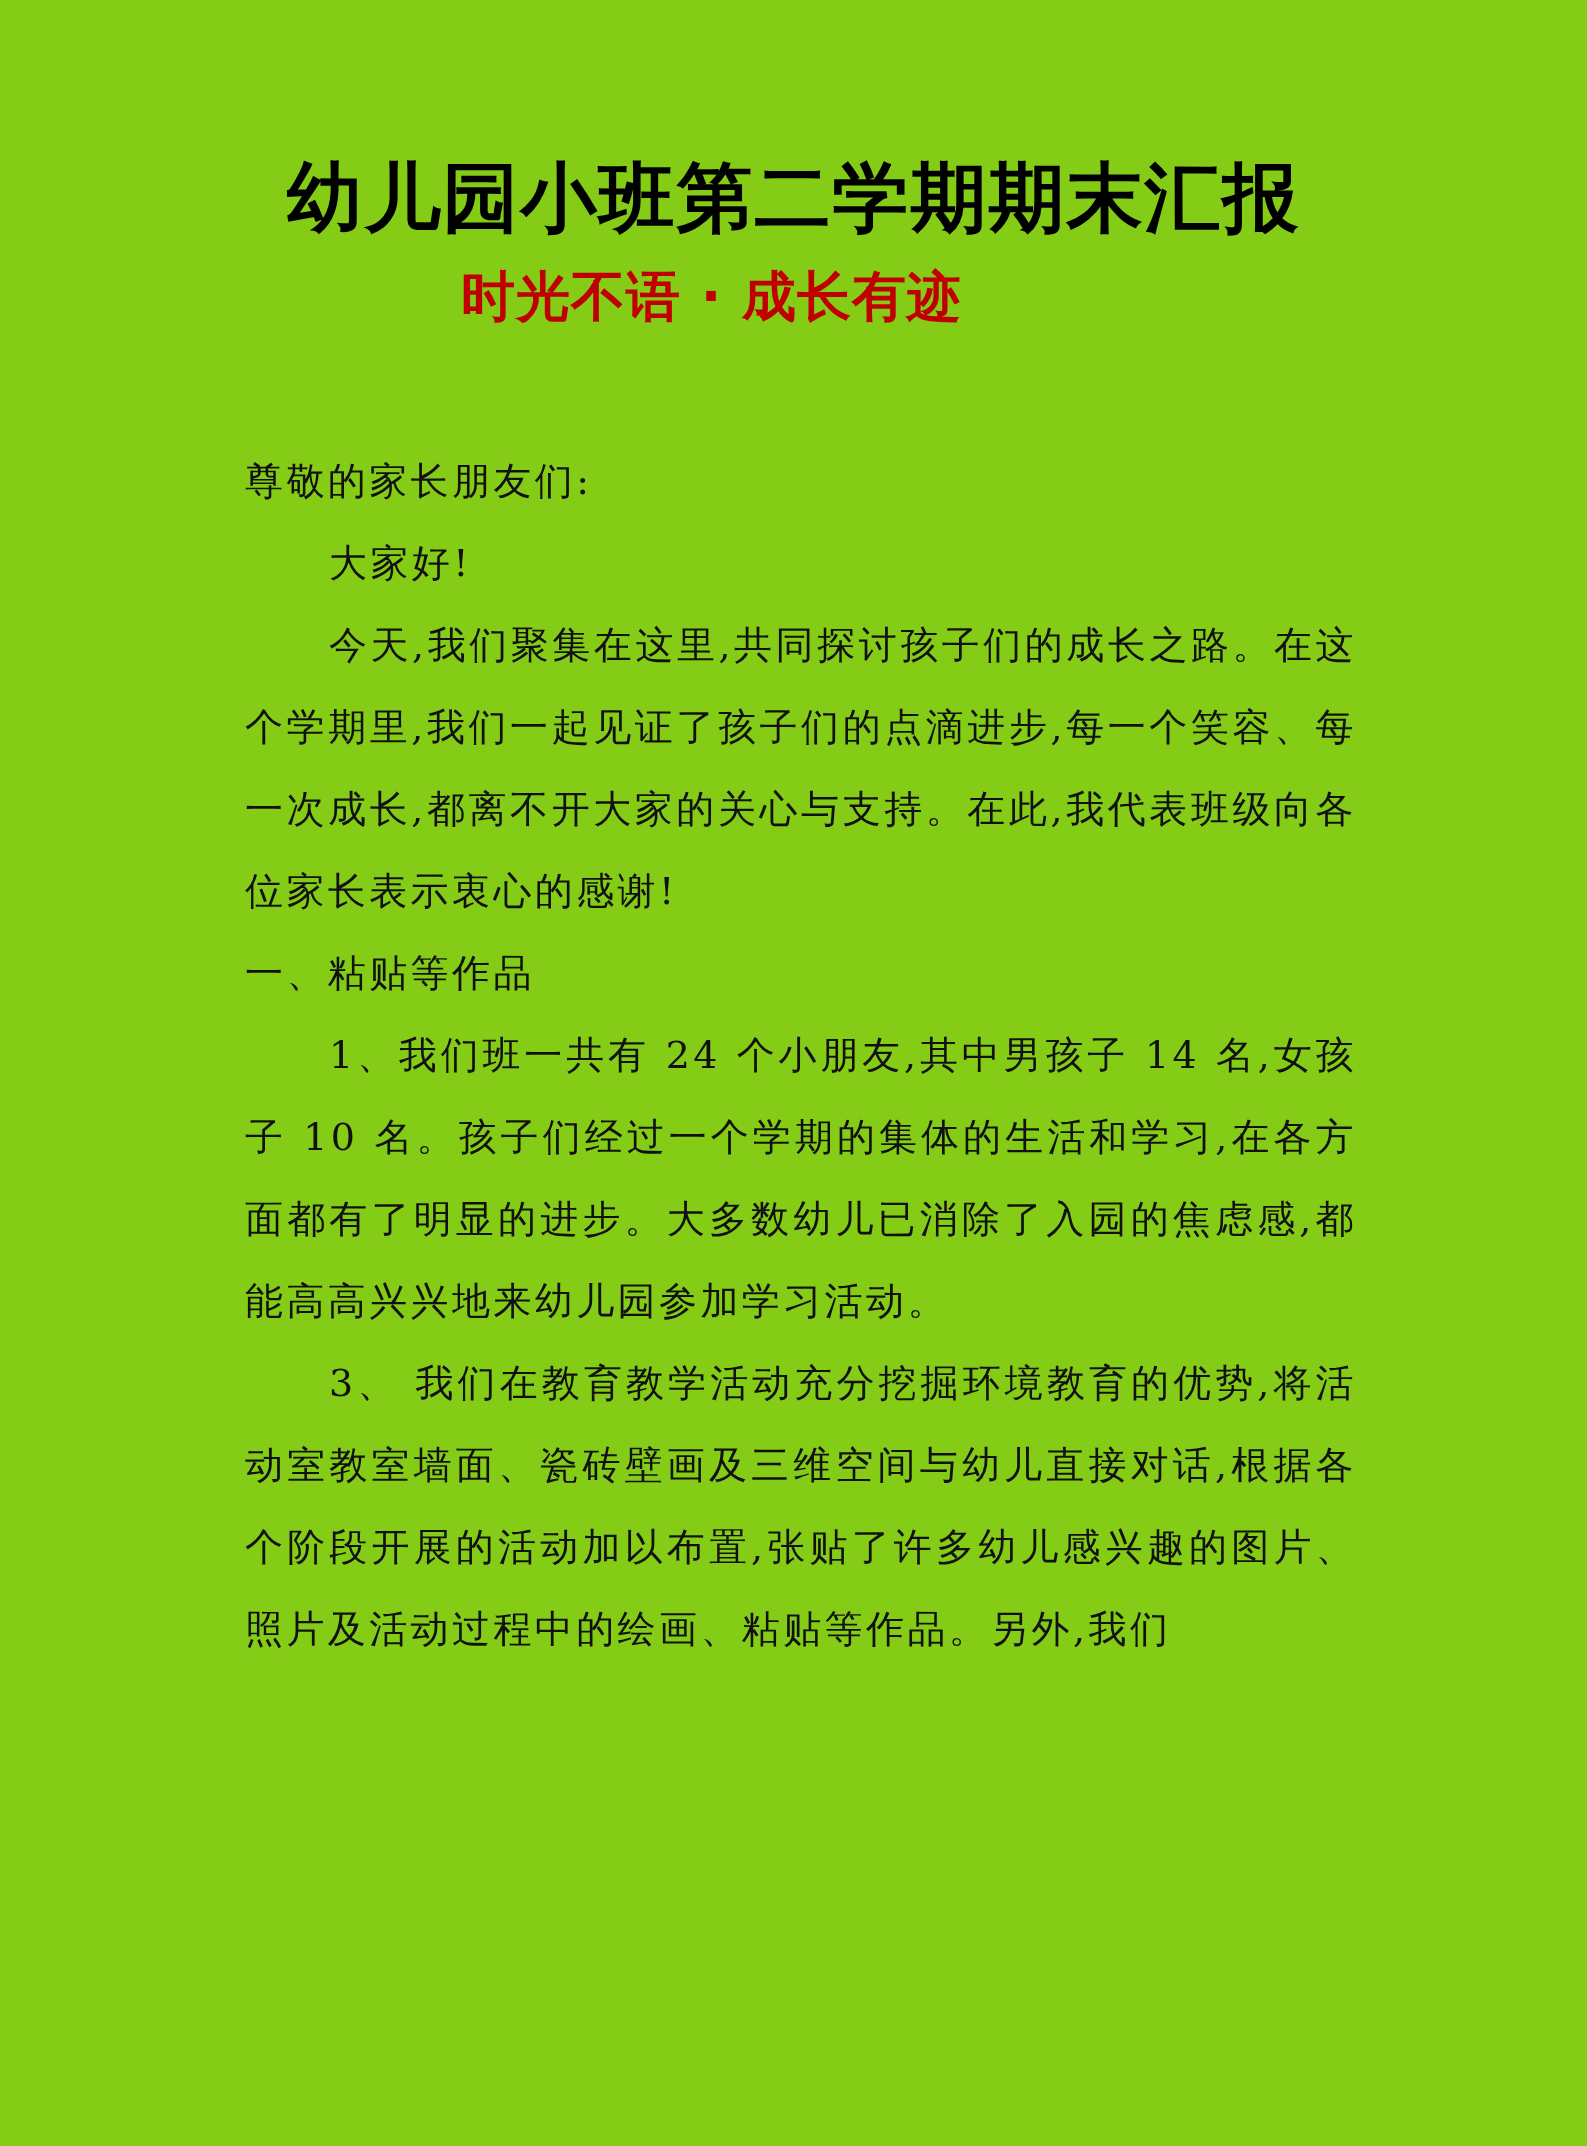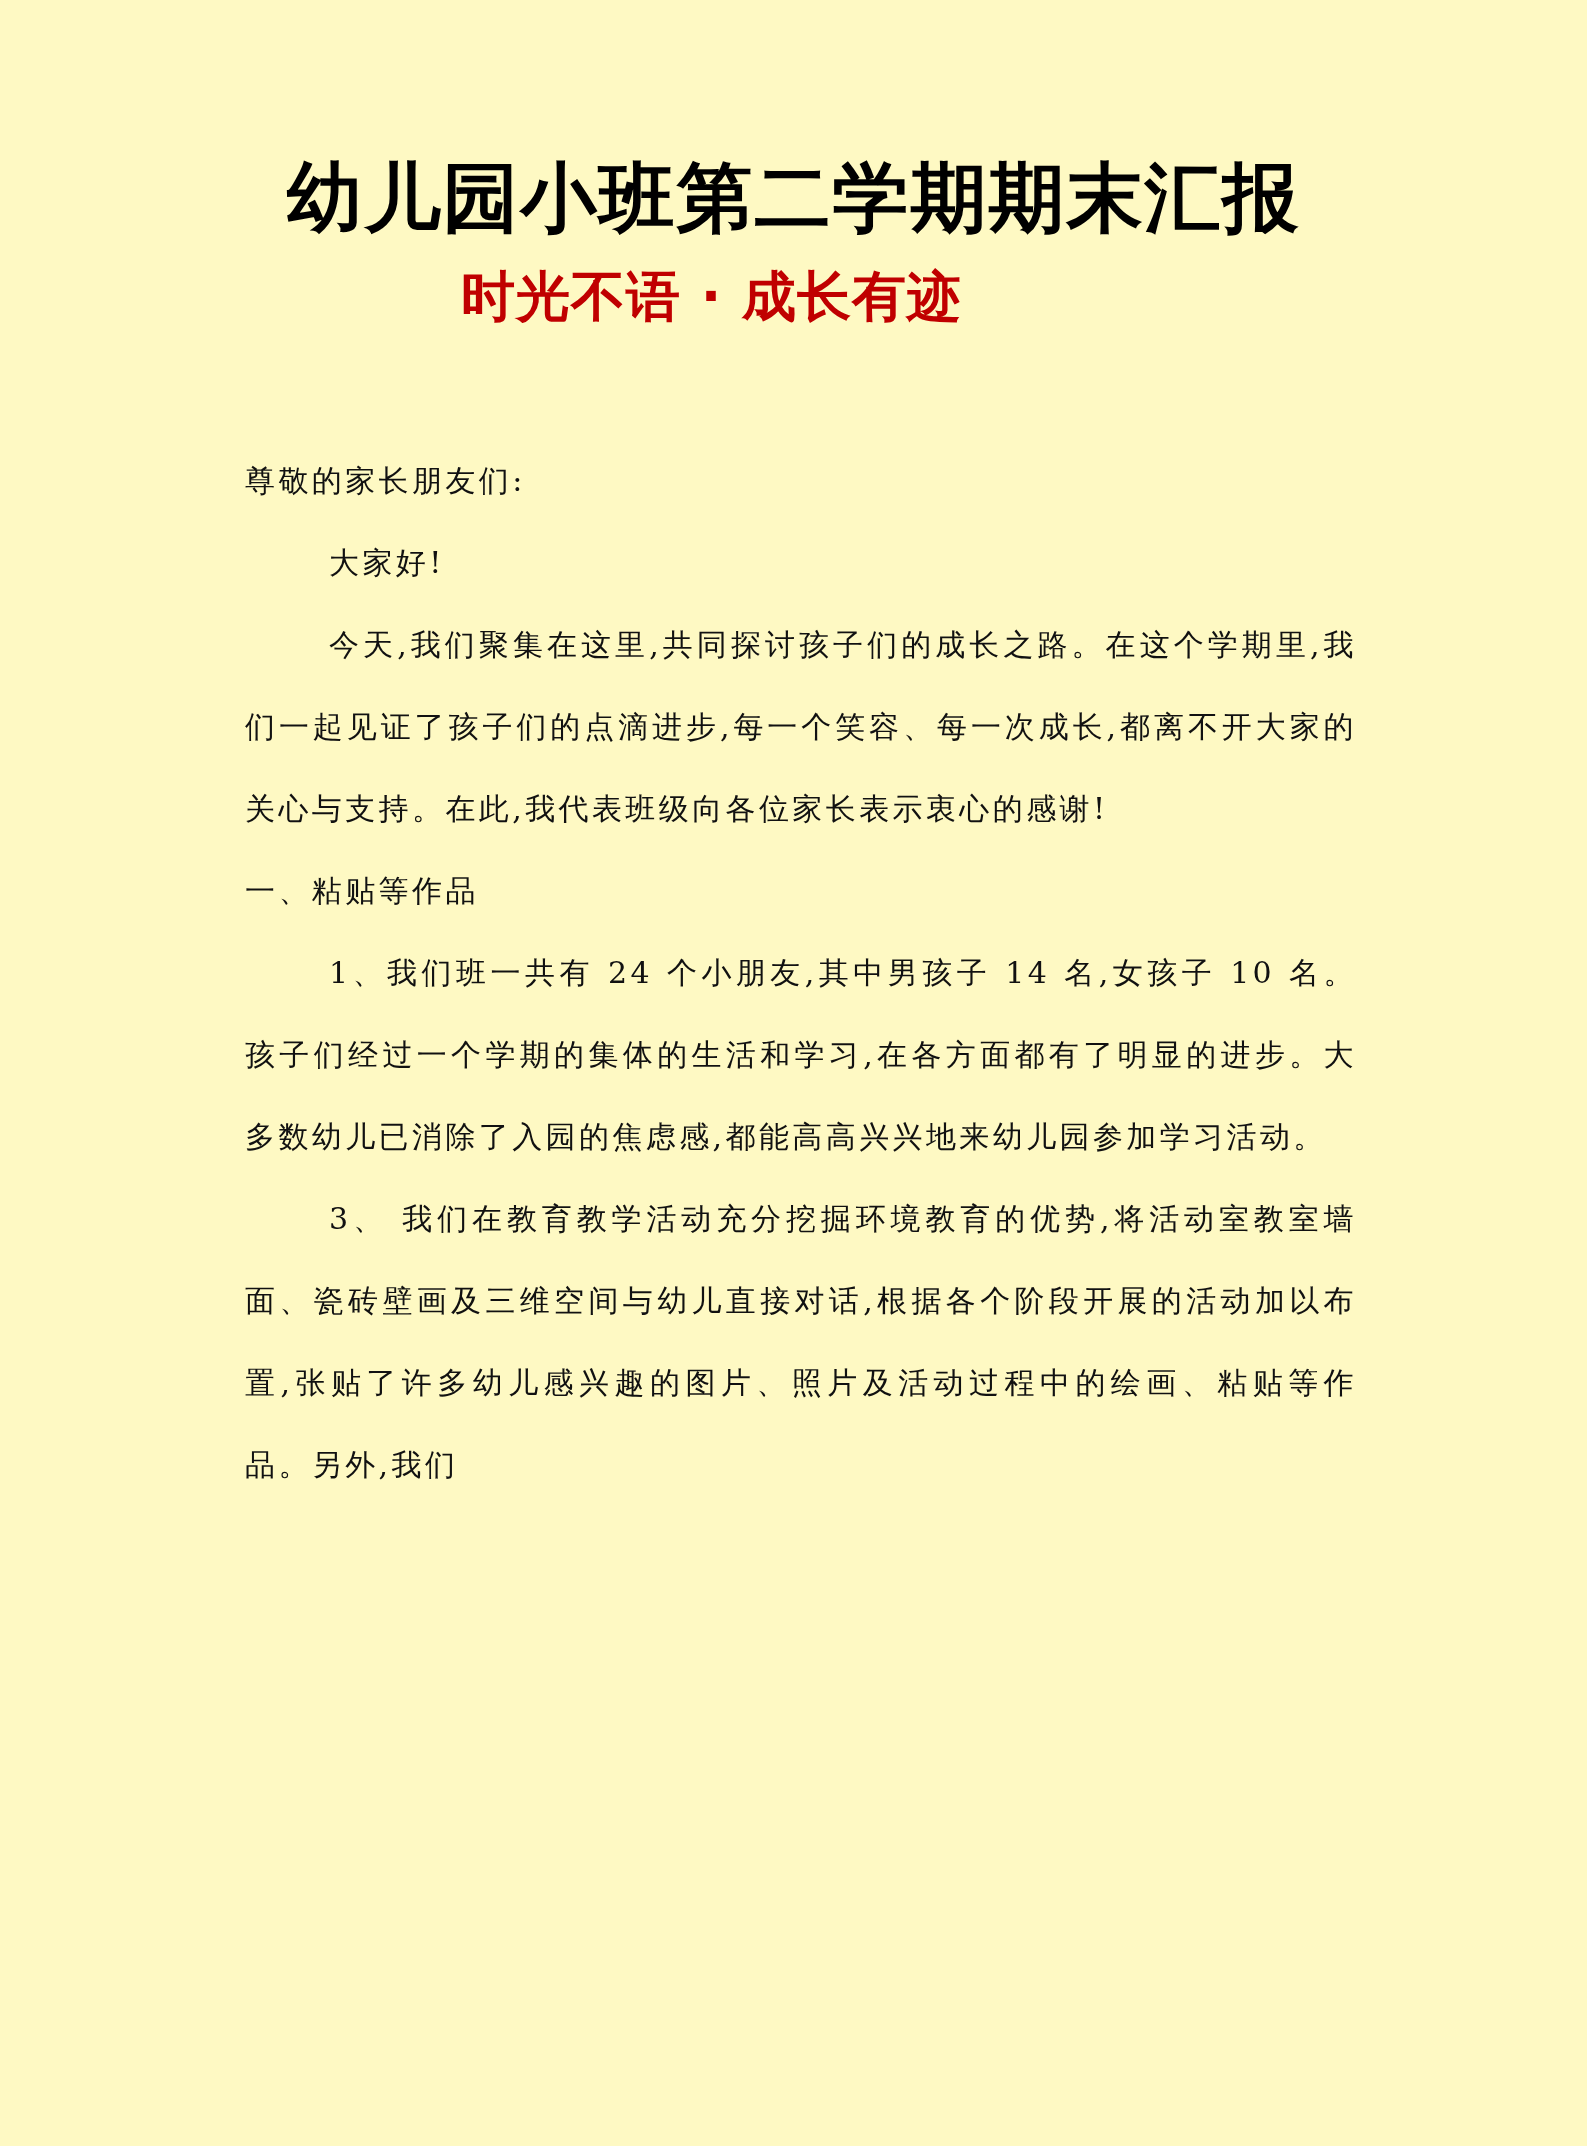--- a/index.html
+++ b/index.html
@@ -11,21 +11,21 @@
     width: 1587px;
     height: 2146px;
     overflow: hidden;
     position: relative;
   }
   .page {
     position: absolute;
     left: 0; top: 0;
     width: 1587px;
     height: 2146px;
-    background: #fef9c3;
+    background: #84cc16;
   }
   .title {
     position: absolute;
     left: 0;
     top: 150px;
     width: 1587px;
     text-align: center;
     font-family: "DejaVu Sans", "Liberation Sans", sans-serif;
     font-weight: bold;
     font-size: 76px;
@@ -45,21 +45,21 @@
     line-height: 70px;
     color: #c00000;
     letter-spacing: 1px;
   }
   .body-text {
     position: absolute;
     left: 245px;
     top: 440px;
     width: 1112px;
     font-family: "DejaVu Serif", "Liberation Serif", serif;
-    font-size: 30px;
+    font-size: 38px;
     line-height: 82px;
     color: #111111;
     letter-spacing: 3.4px;
   }
   .body-text p {
     margin: 0;
     padding: 0;
     text-align: justify;
     word-break: break-all;
   }

